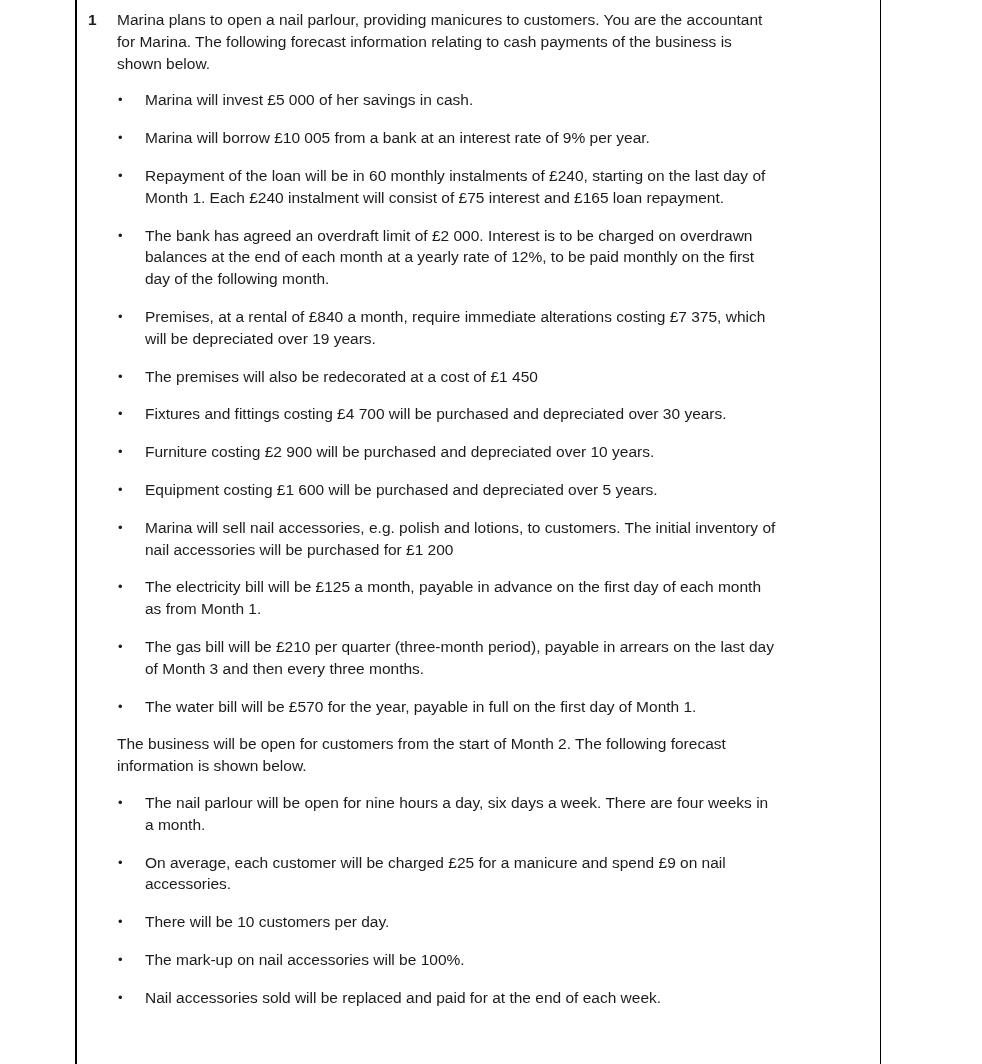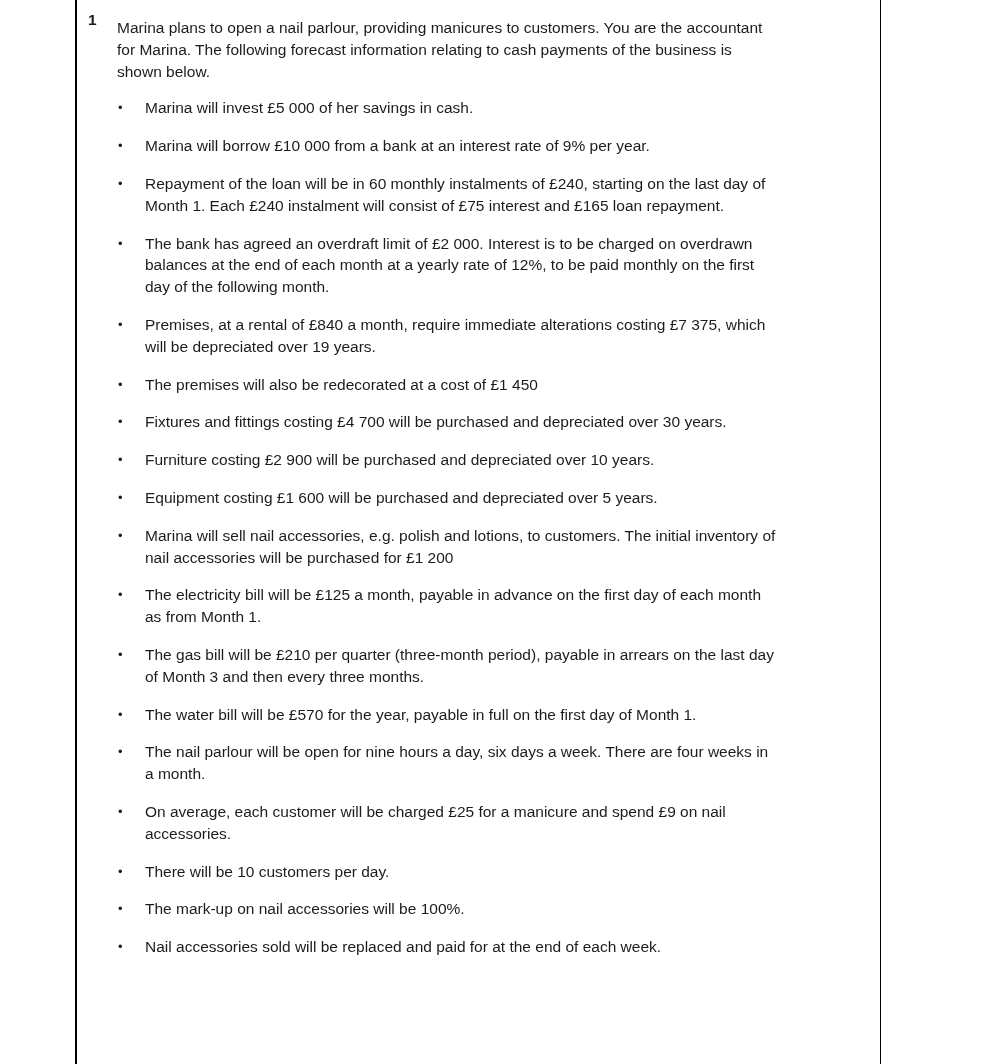--- a/index.html
+++ b/index.html
@@ -37,21 +37,21 @@
     flex: 0 0 29px;
     font-weight: bold;
     font-size: 15.5px;
     line-height: 21.8px;
   }
   .qbody {
     width: 660px;
     font-size: 15.5px;
     line-height: 21.8px;
   }
-  .para { margin: 8px 0 15px 0; }
+  .para { margin: 0 0 15px 0; }
   ul.bullets {
     list-style: none;
     margin: 0 0 0 1px;
     padding: 0;
   }
   .bullet {
     display: flex;
     margin-bottom: 16px;
   }
   .marker {
@@ -78,21 +78,21 @@
 
         <ul class="bullets">
 
             <li class="bullet">
               <span class="marker">•</span>
               <span class="btext">Marina will invest £5 000 of her savings in cash.</span>
             </li>
 
             <li class="bullet">
               <span class="marker">•</span>
-              <span class="btext">Marina will borrow £10 000 from a bank at an interest rate of 9% per year.</span>
+              <span class="btext">Marina will borrow £10 005 from a bank at an interest rate of 9% per year.</span>
             </li>
 
             <li class="bullet">
               <span class="marker">•</span>
               <span class="btext">Repayment of the loan will be in 60 monthly instalments of £240, starting on the last day of Month 1. Each £240 instalment will consist of £75 interest and £165 loan repayment.</span>
             </li>
 
             <li class="bullet">
               <span class="marker">•</span>
               <span class="btext">The bank has agreed an overdraft limit of £2 000. Interest is to be charged on overdrawn balances at the end of each month at a yearly rate of 12%, to be paid monthly on the first day of the following month.</span>
@@ -137,20 +137,21 @@
               <span class="marker">•</span>
               <span class="btext">The gas bill will be £210 per quarter (three-month period), payable in arrears on the last day of Month 3 and then every three months.</span>
             </li>
 
             <li class="bullet">
               <span class="marker">•</span>
               <span class="btext">The water bill will be £570 for the year, payable in full on the first day of Month 1.</span>
             </li>
           </ul>
 
+        <p class="para">The business will be open for customers from the start of Month 2. The following forecast information is shown below.</p>
 
         <ul class="bullets">
 
             <li class="bullet">
               <span class="marker">•</span>
               <span class="btext">The nail parlour will be open for nine hours a day, six days a week. There are four weeks in a month.</span>
             </li>
 
             <li class="bullet">
               <span class="marker">•</span>

